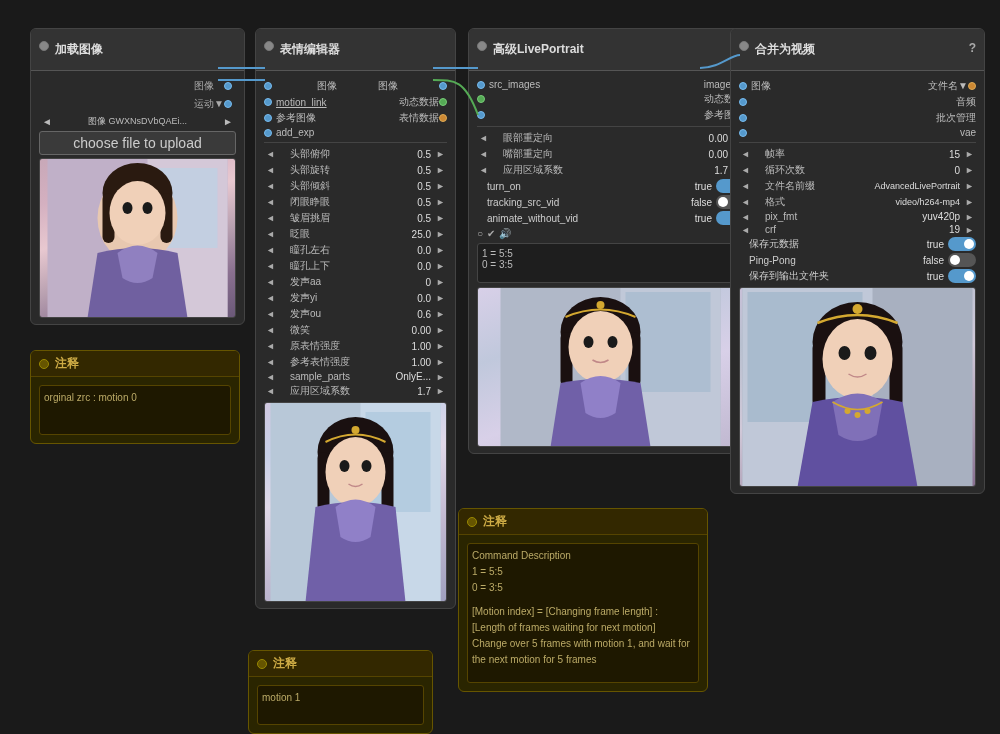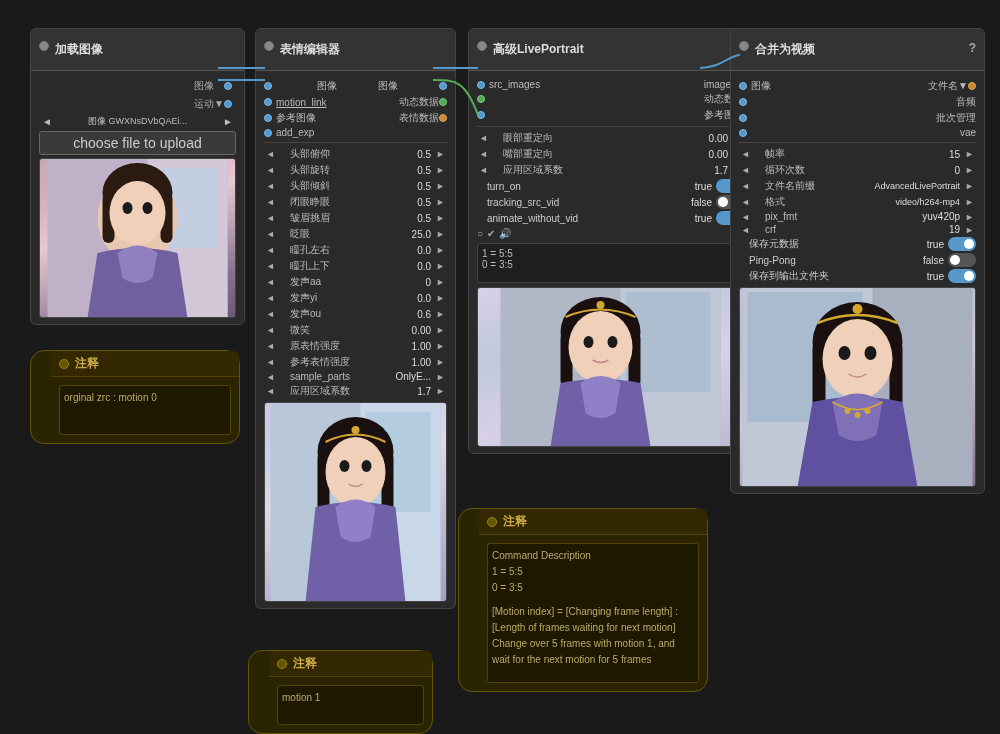--- a/index.html
+++ b/index.html
@@ -168,22 +168,21 @@
       color: #bbb;
     }
     .nav-arrow { cursor: pointer; padding: 0 3px; }
     .nav-text { flex: 1; text-align: center; overflow: hidden; text-overflow: ellipsis; white-space: nowrap; font-size: 9px; }
 
     
     .note-panel {
       position: absolute;
       background: #2a2500;
       border: 1px solid #665500;
-      border-radius: 14px;
-      padding-left: 20px;
+      border-radius: 6px;
     }
     .note-header {
       background: #332800;
       border-bottom: 1px solid #554400;
       padding: 4px 8px;
       border-radius: 5px 5px 0 0;
       font-size: 12px;
       font-weight: bold;
       color: #ccaa44;
       display: flex;

